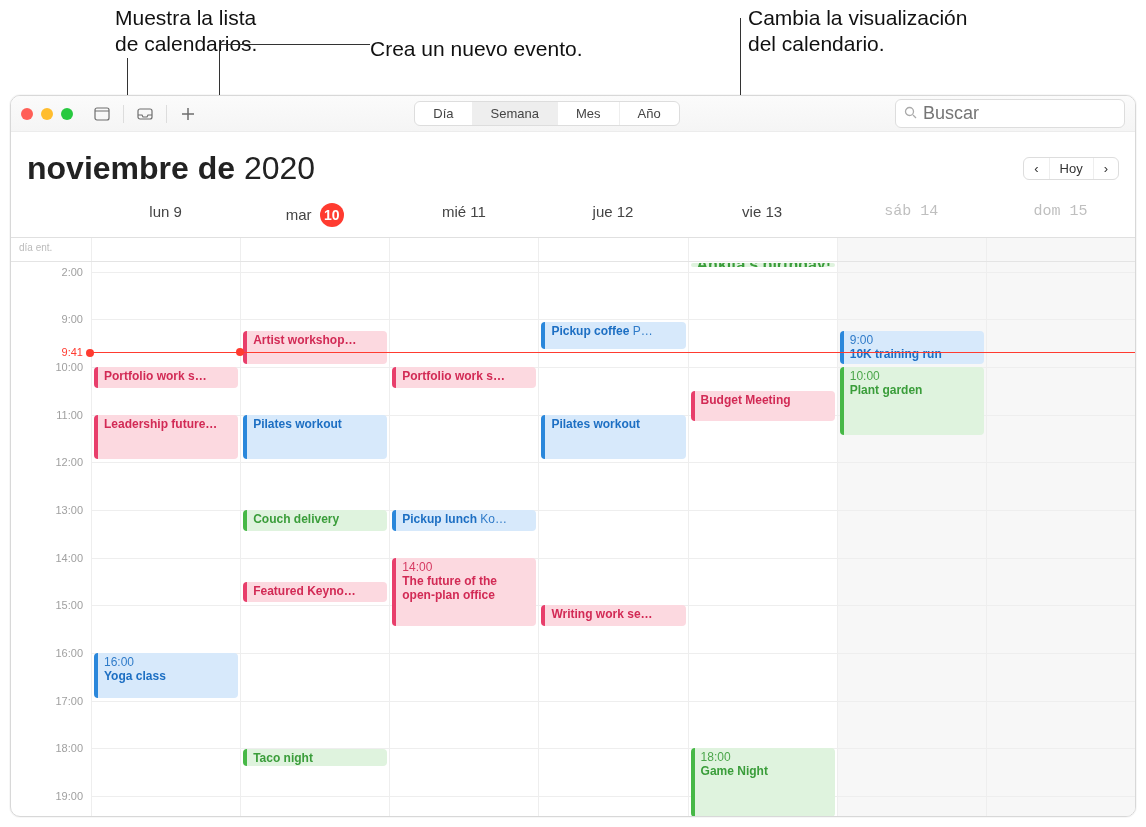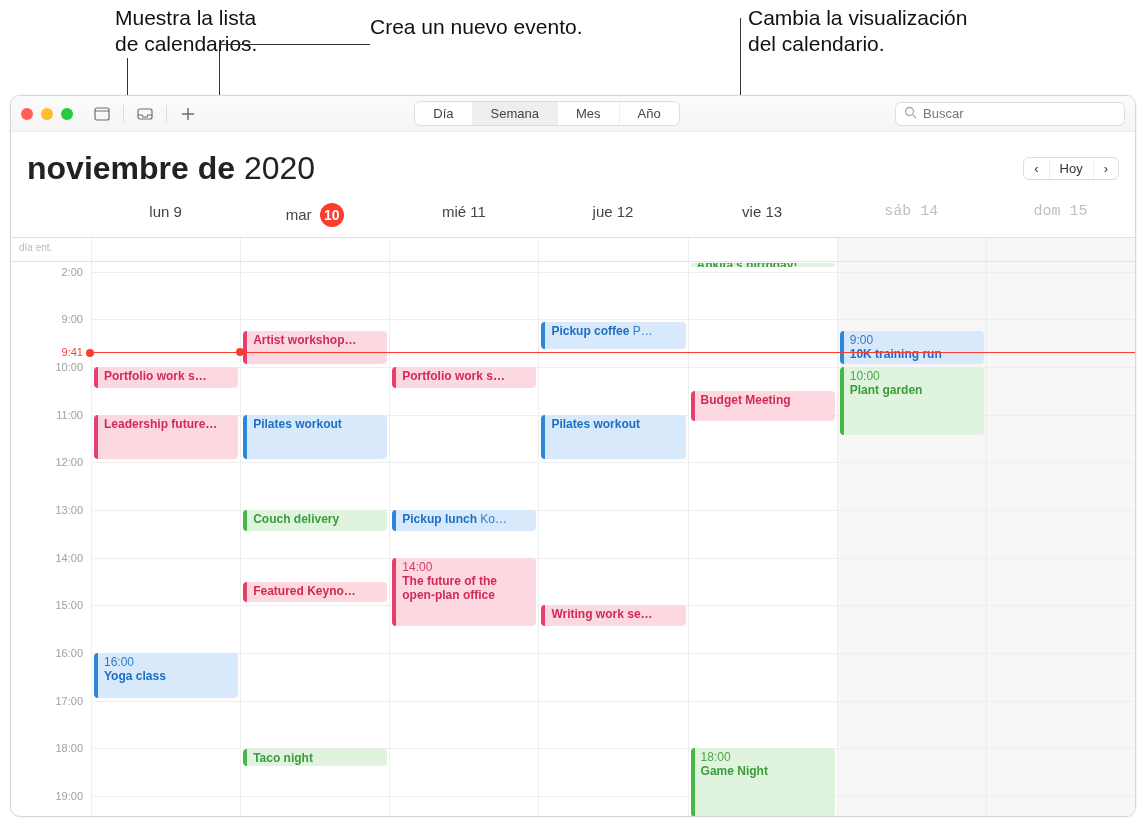--- a/index.html
+++ b/index.html
@@ -67,21 +67,21 @@
   .spacer{flex:1;}
   .search {
     display:flex; align-items:center; gap:6px;
     border:1px solid #ddd;
     border-radius:6px;
     background:#fff;
     padding:3px 8px;
     width:230px;
     color:#aaa;
   }
-  .search input{border:0;outline:0;font-size:13px;width:100%;}
+  .search input{border:0;outline:0;font-size:18px;width:100%;}
 
   .header-row {
     display:flex; align-items:center;
     padding:18px 16px 8px 16px;
   }
   .month-title { font-size:32px; font-weight:400; color:#222;}
   .month-title b{font-weight:700;}
   .nav-group {
     margin-left:auto; display:flex; align-items:center;
     border:1px solid #ddd; border-radius:6px; overflow:hidden;
@@ -117,21 +117,21 @@
   }
   .allday-row .gutter{
     width:80px; font-size:10px; color:#bbb; padding:4px 6px 0 8px;
   }
   .allday-row .cell{
     flex:1; border-left:1px solid #eee; position:relative;
   }
   .allday-row .cell.weekend{background:#f7f7f7;}
   .allday-event{
     position:absolute; left:2px; right:2px; top:1px; bottom:1px;
-    font-size:12px; font-weight:600;
+    font-size:16px; font-weight:600;
     padding:2px 6px; border-radius:3px;
     display:flex;align-items:center;
     overflow:hidden;white-space:nowrap;text-overflow:ellipsis;margin-top:24px;
   }
   .green-ev{background:#dff3de;color:#3a9d3a;}
 
   .grid{
     display:flex; position:relative;
     height:calc(100% - 36px - 64px - 40px - 24px);
     overflow:hidden;
@@ -176,21 +176,21 @@
     width:8px;height:8px;border-radius:50%;background:#ff3b30;
   }
 </style>
 </head>
 <body>
 
 <div class="callout" style="left:115px;top:5px;white-space:pre;">Muestra la lista
 de calendarios.</div>
 <div class="callout-vline" style="left:127px;top:58px;height:45px;"></div>
 
-<div class="callout" style="left:370px;top:14px;">Crea un nuevo evento.</div>
+<div class="callout" style="left:370px;top:36px;">Crea un nuevo evento.</div>
 <div class="callout-line" style="left:219px;top:44px;width:151px;"></div>
 <div class="callout-vline" style="left:219px;top:44px;height:59px;"></div>
 
 <div class="callout" style="left:748px;top:5px;white-space:pre;">Cambia la visualización
 del calendario.</div>
 <div class="callout-vline" style="left:740px;top:18px;height:96px;"></div>
 
 <div class="window">
 
   <div class="titlebar">

